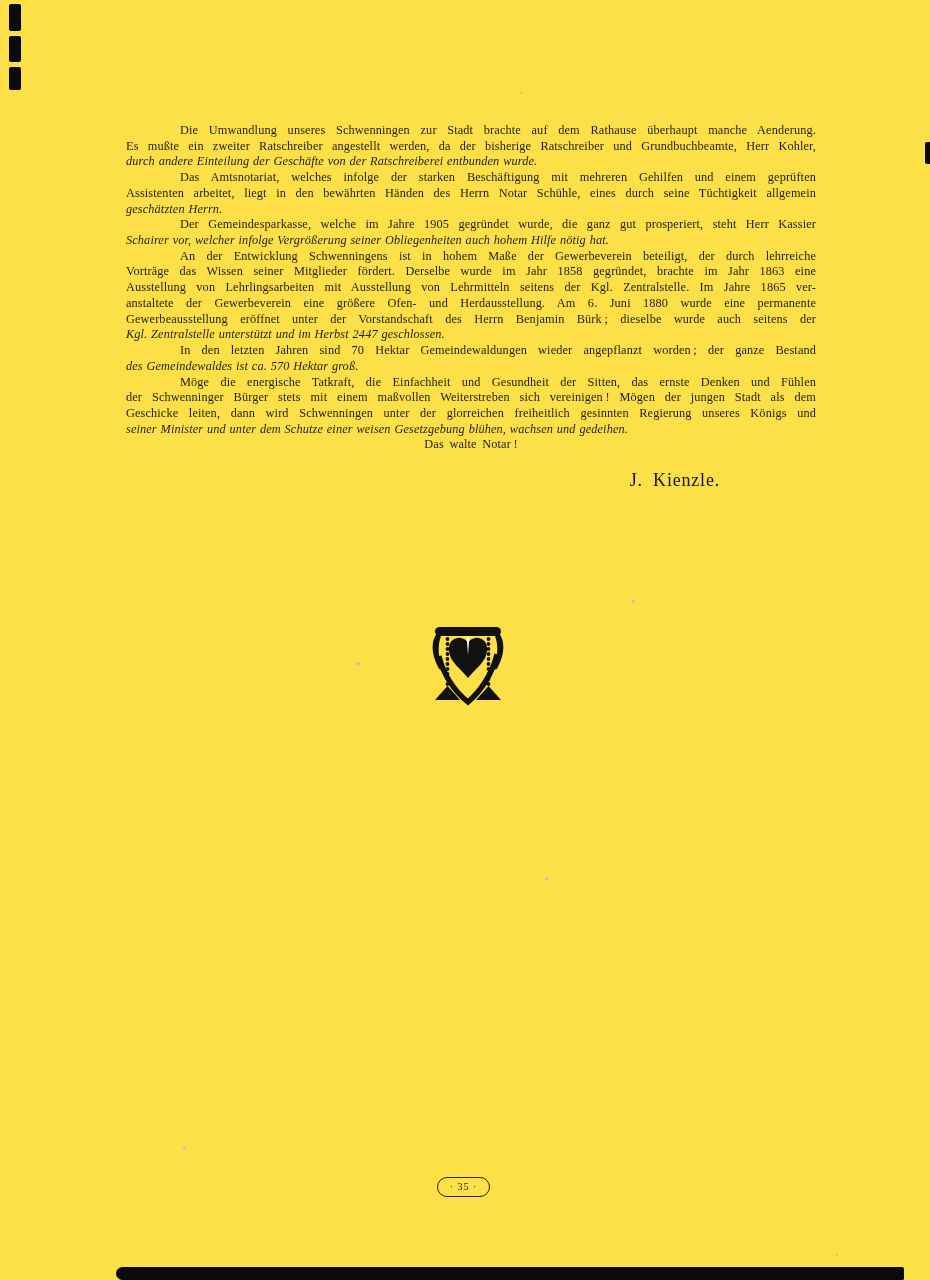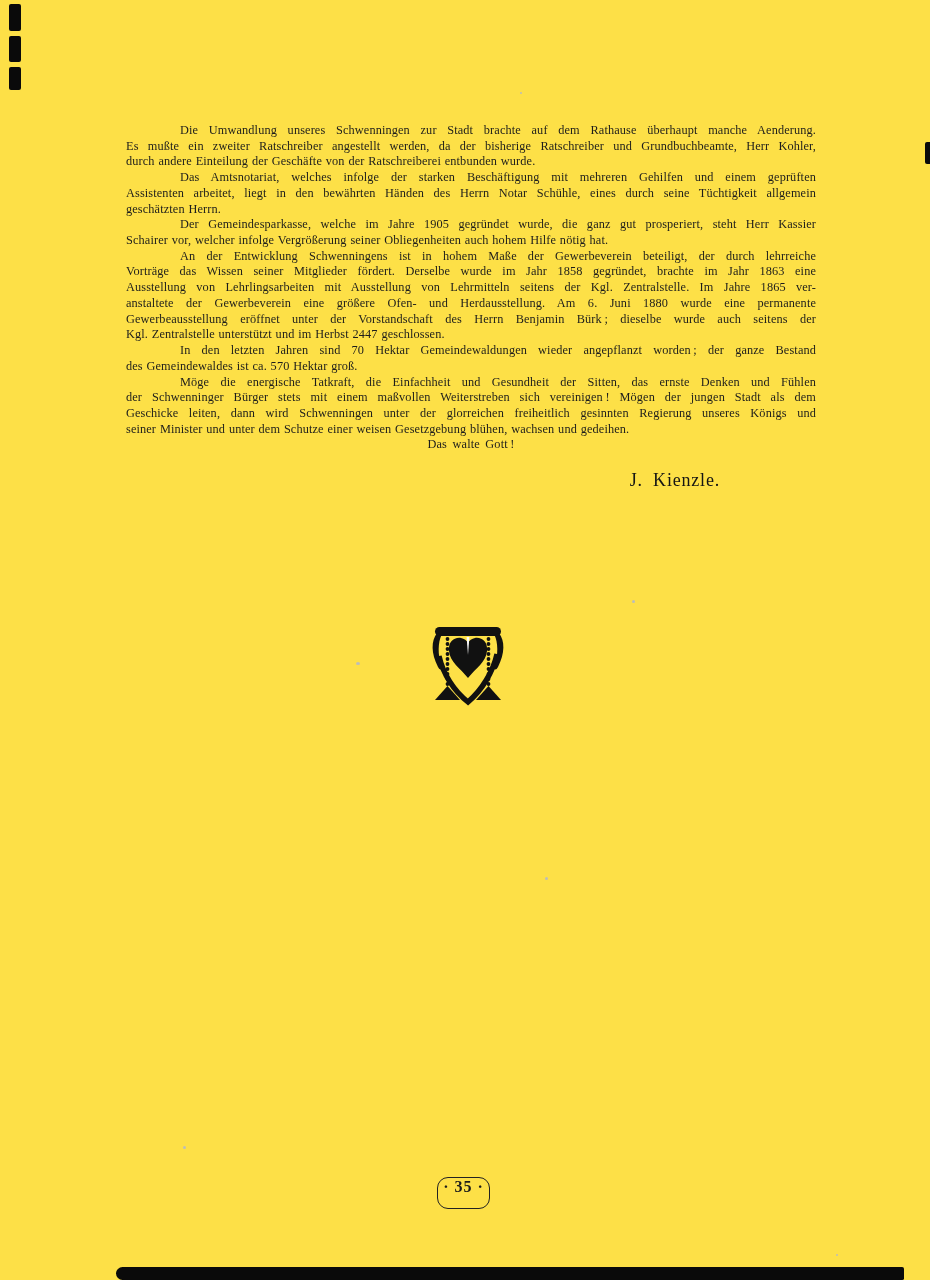--- a/index.html
+++ b/index.html
@@ -11,39 +11,39 @@
     font-family:"Liberation Serif", serif;
   }
   
   .text-block{
     position:absolute;left:126px;top:123px;width:690px;
     color:#1d1d1b;
     font-size:12.3px;line-height:15.72px;
     letter-spacing:0.12px;word-spacing:0.6px;
   }
   .ln{height:15.72px;overflow:hidden;text-align:justify;text-align-last:justify;}
-  .ln.last{text-align:right;text-align-last:left;}
+  .ln.last{text-align:right;text-align-last:left;font-style:italic;}
   .ln.ind{text-indent:54px;}
   .closing{height:15.72px;overflow:hidden;text-align:center;text-align-last:center;word-spacing:2.4px;}
   
   .sig-row{
     position:absolute;left:126px;top:470px;width:690px;
     text-align:right;box-sizing:border-box;padding-right:96px;
   }
   .sig{
     font-size:18px;color:#161614;letter-spacing:0.8px;word-spacing:5px;
   }
   
   .ornament{position:absolute;left:428px;top:622px;width:80px;height:84px;}
   
   .page-pill{
-    position:absolute;left:437px;top:1177px;width:53px;height:32px;
+    position:absolute;left:437px;top:1177px;width:53px;height:20px;
     border:1.6px solid #222;border-radius:11px;box-sizing:border-box;
-    text-align:center;font-size:16px;line-height:17px;
-    color:#1d1d1b;letter-spacing:1px;font-weight:bold;
+    text-align:center;font-size:10px;line-height:17px;
+    color:#1d1d1b;letter-spacing:1px;
   }
   
   .mark{position:absolute;background:#0a0a0a;}
   .mark-tl1{left:9px;top:4px;width:12px;height:27px;border-radius:2px;}
   .mark-tl2{left:9px;top:36px;width:12px;height:26px;border-radius:2px;}
   .mark-tl3{left:9px;top:67px;width:12px;height:23px;border-radius:2px;}
   .mark-right{right:0;top:142px;width:5px;height:22px;border-radius:2px 0 0 2px;}
   .mark-bottom{left:116px;top:1267px;width:788px;height:13px;border-radius:7px 2px 2px 7px;}
   .speck{position:absolute;background:#bdbdb9;border-radius:50%;width:3px;height:3px;}
   .sp1{left:632px;top:600px;}
@@ -90,21 +90,21 @@
     <div class="ln last">Kgl. Zentralstelle unterstützt und im Herbst 2447 geschlossen.</div>
 
     <div class="ln ind">In den letzten Jahren sind 70 Hektar Gemeindewaldungen wieder angepflanzt worden ; der ganze Bestand</div>
     <div class="ln last">des Gemeindewaldes ist ca. 570 Hektar groß.</div>
 
     <div class="ln ind">Möge die energische Tatkraft, die Einfachheit und Gesundheit der Sitten, das ernste Denken und Fühlen</div>
     <div class="ln">der Schwenninger Bürger stets mit einem maßvollen Weiterstreben sich vereinigen ! Mögen der jungen Stadt als dem</div>
     <div class="ln">Geschicke leiten, dann wird Schwenningen unter der glorreichen freiheitlich gesinnten Regierung unseres Königs und</div>
     <div class="ln last">seiner Minister und unter dem Schutze einer weisen Gesetzgebung blühen, wachsen und gedeihen.</div>
 
-    <div class="closing">Das walte Gott !</div>
+    <div class="closing">Das walte Notar !</div>
   </div>
 
   <div class="sig-row">
     <span class="sig">J. Kienzle.</span>
   </div>
 
   <div class="ornament">
     <svg width="80" height="84" viewBox="0 0 80 84" xmlns="http://www.w3.org/2000/svg">
       <g fill="#111">
 

